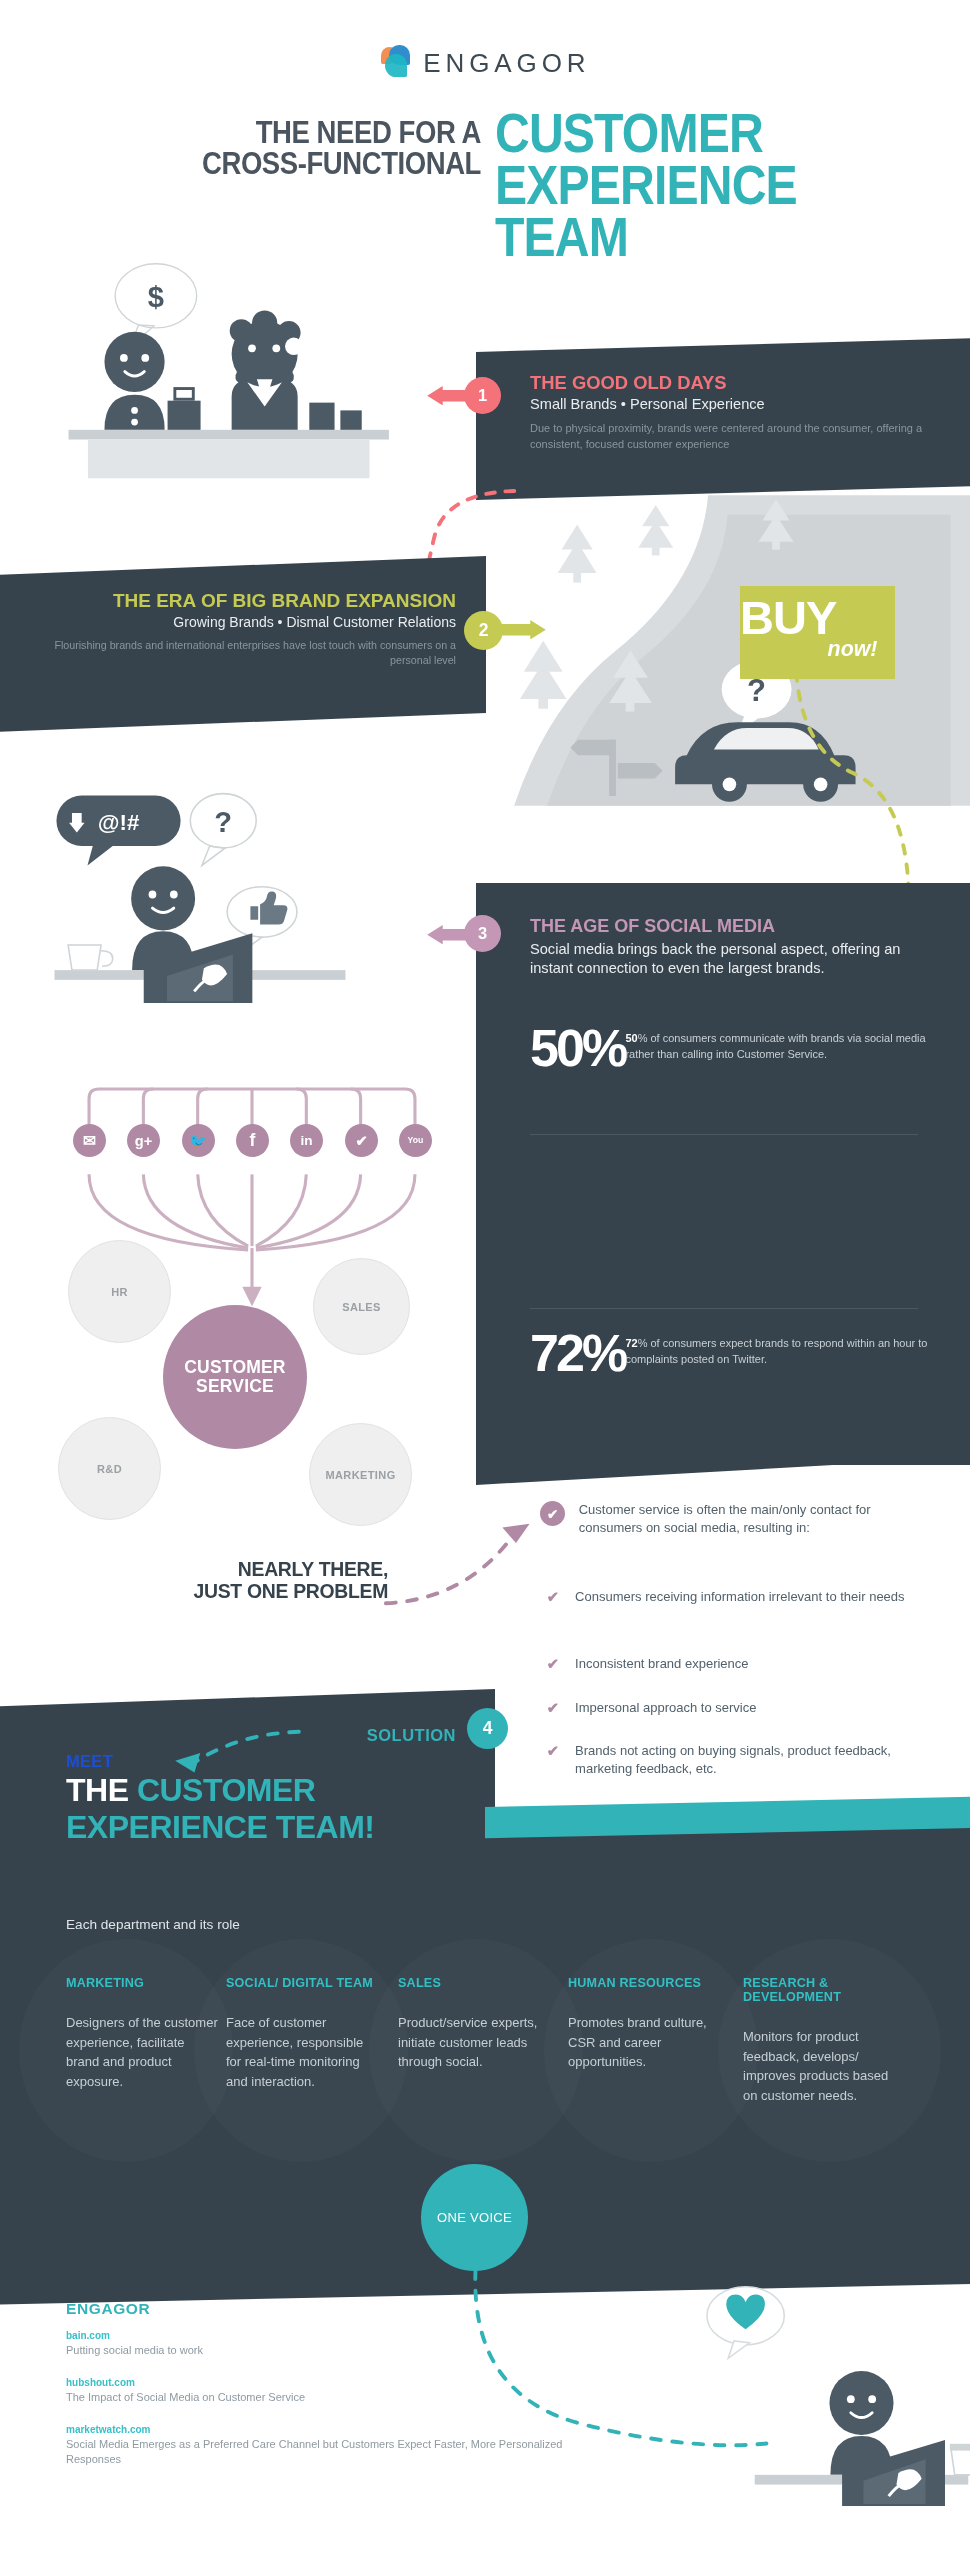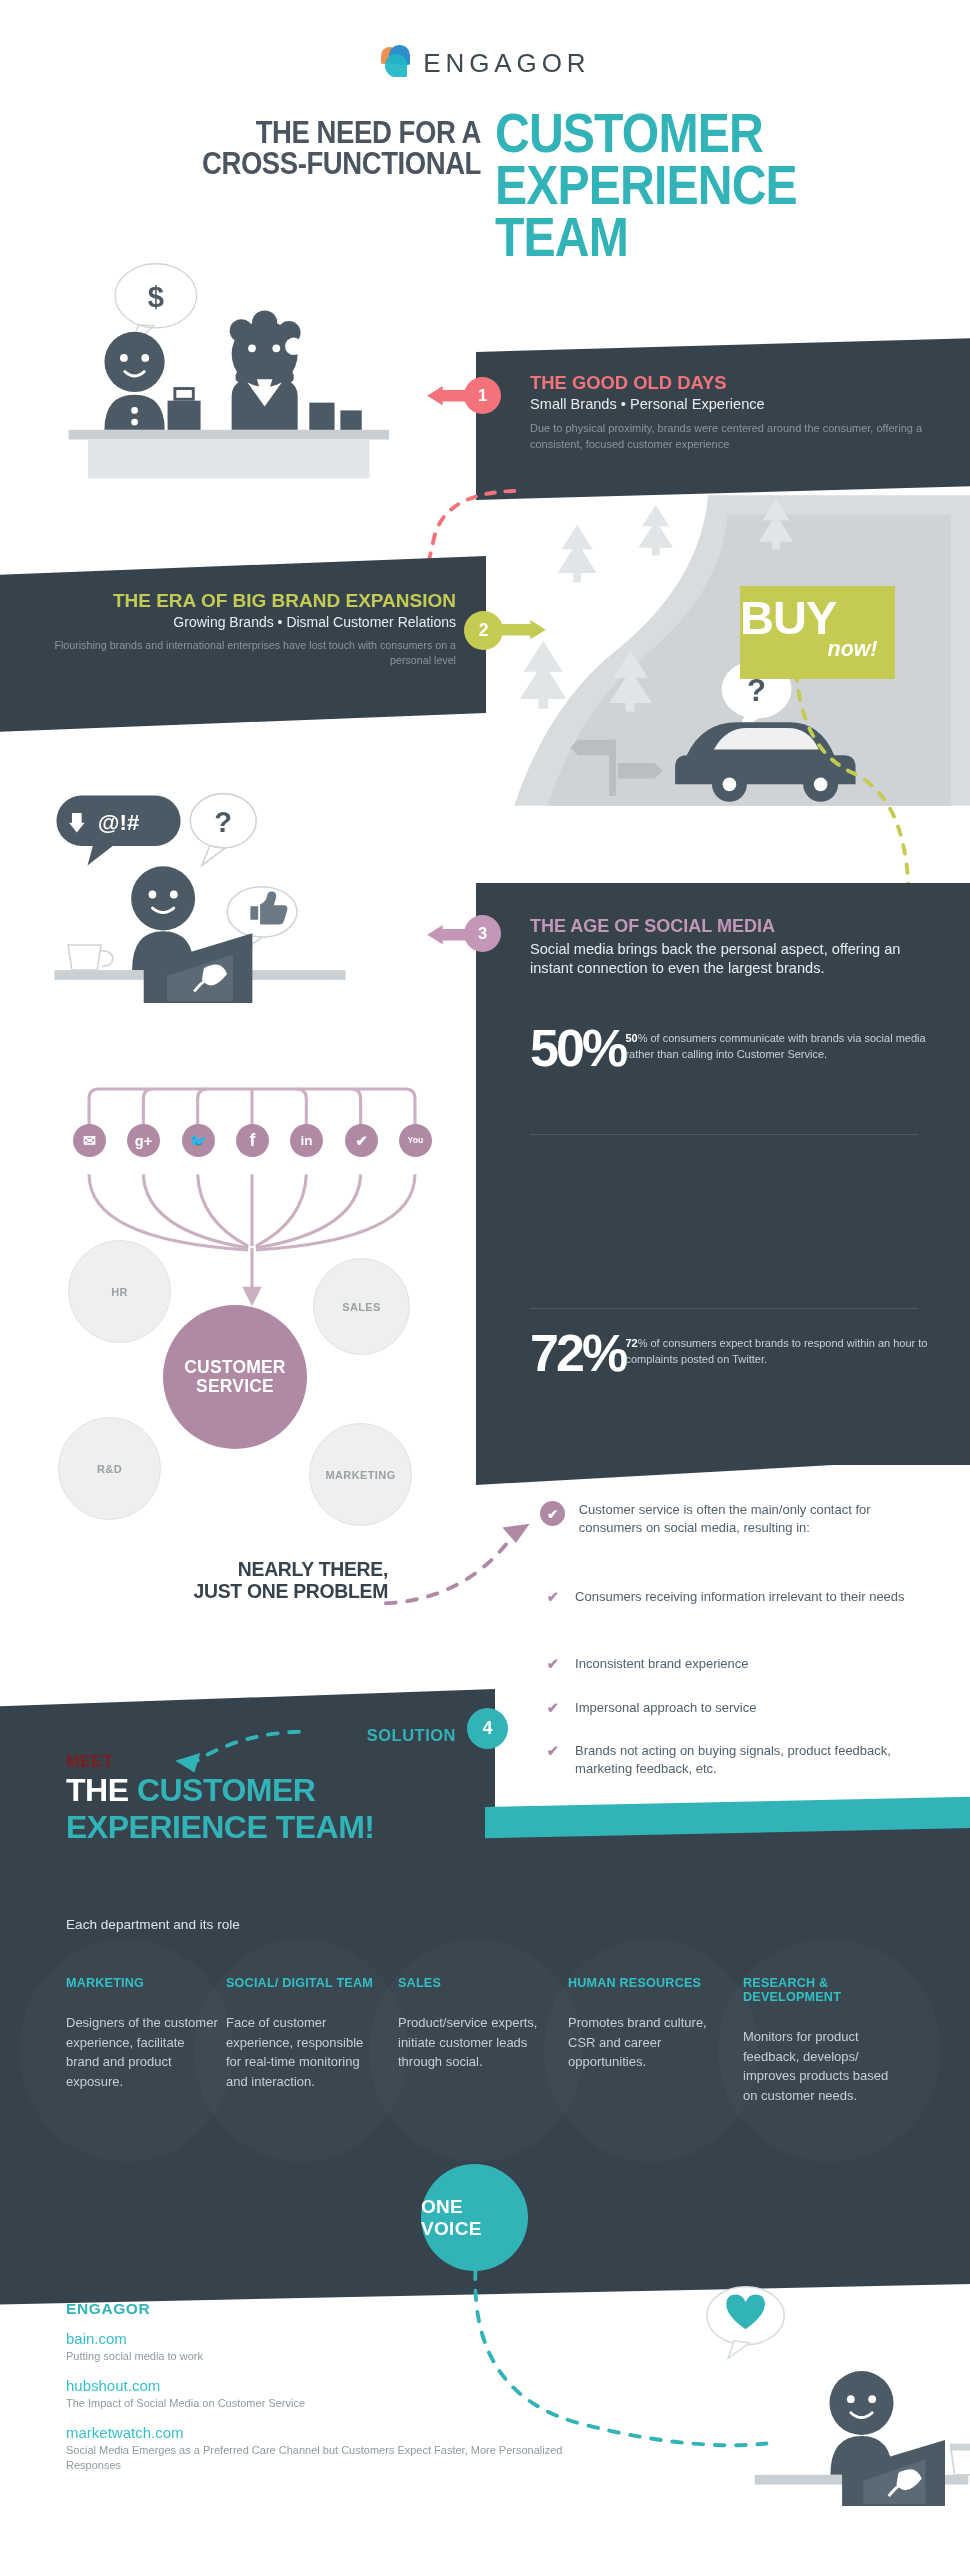--- a/index.html
+++ b/index.html
@@ -138,46 +138,46 @@
 
   
   #sol-panel { left: -29px; top: 1689px; width: 524px; height: 223px;
                background:#36434d; transform: skewY(-2.0deg); transform-origin: right top; }
   #sol-big { left: -29px; top: 1849px; width: 1029px; height: 456px;
              background:#36434d; transform: skewY(-1.2deg); transform-origin: left top; }
   #sol-accent { position:absolute; left: 485px; top: 1807px; width: 524px; height: 50px;
                 background:#32b3b8; transform: skewY(-1.2deg); transform-origin:left top; }
   #sol-label { position:absolute; left: 291px; top: 1726px; width: 165px; text-align:right;
                color:#32b3b8; font-weight:bold; font-size:16.5px; letter-spacing:0.5px; }
-  #meet { position:absolute; left: 66px; top: 1752px; color:#7f1d1d; font-weight:bold;
+  #meet { position:absolute; left: 66px; top: 1752px; color:#1d4ed8; font-weight:bold;
           font-size:16.5px; letter-spacing:0.3px; }
   #meet-line1 { position:absolute; left: 66px; top: 1772px; font-weight:bold; font-size:32px;
                 letter-spacing:-0.5px; color:#32b3b8; }
   #meet-line1 .w { color:#ffffff; }
   #meet-line2 { position:absolute; left: 66px; top: 1809px; font-weight:bold; font-size:32px;
                 letter-spacing:-0.5px; color:#32b3b8; }
 
   #dept-intro { position:absolute; left: 66px; top: 1917px; color:#dfe5e8; font-size:13.6px; }
   .dept-blob { position:absolute; border-radius:50%; background:rgba(255,255,255,0.022); }
   .dept-col { position:absolute; top: 1976px; width: 155px; }
   .dept-name { color:#32c0c4; font-weight:bold; font-size:12.6px; line-height:1.12; letter-spacing:0.2px; }
   .dept-desc { color:#c6cfd4; font-size:13px; line-height:1.5; margin-top: 23px; }
 
   #one-voice {
     position:absolute; left: 421px; top: 2164px; width: 107px; height: 107px;
     border-radius:50%; background:#32b3b8; color:#fff;
     display:flex; align-items:center; justify-content:center;
-    font-weight:bold; font-size:19px; letter-spacing:0.3px;
+    font-weight:normal; font-size:13px; letter-spacing:0.3px;
   }
 
   
   #sources-title { position:absolute; left: 66px; top: 2300px; color:#32b3b8;
                    font-weight:bold; font-size:15.5px; letter-spacing:0.6px; }
   .src-item { position:absolute; left: 66px; width: 544px; }
-  .src-name { color:#35c0cb; font-weight:normal; font-size:15px; }
+  .src-name { color:#35c0cb; font-weight:bold; font-size:10px; }
   .src-desc { color:#8e9aa1; font-size:11px; line-height:1.35; margin-top:1.9px; }
 
   
   .ill { position:absolute; }
   .g1 { fill:#4c5a65; }
   .g2 { fill:#c9cfd2; }
   .g3 { fill:#e2e5e7; }
 </style>
 </head>
 <body>

